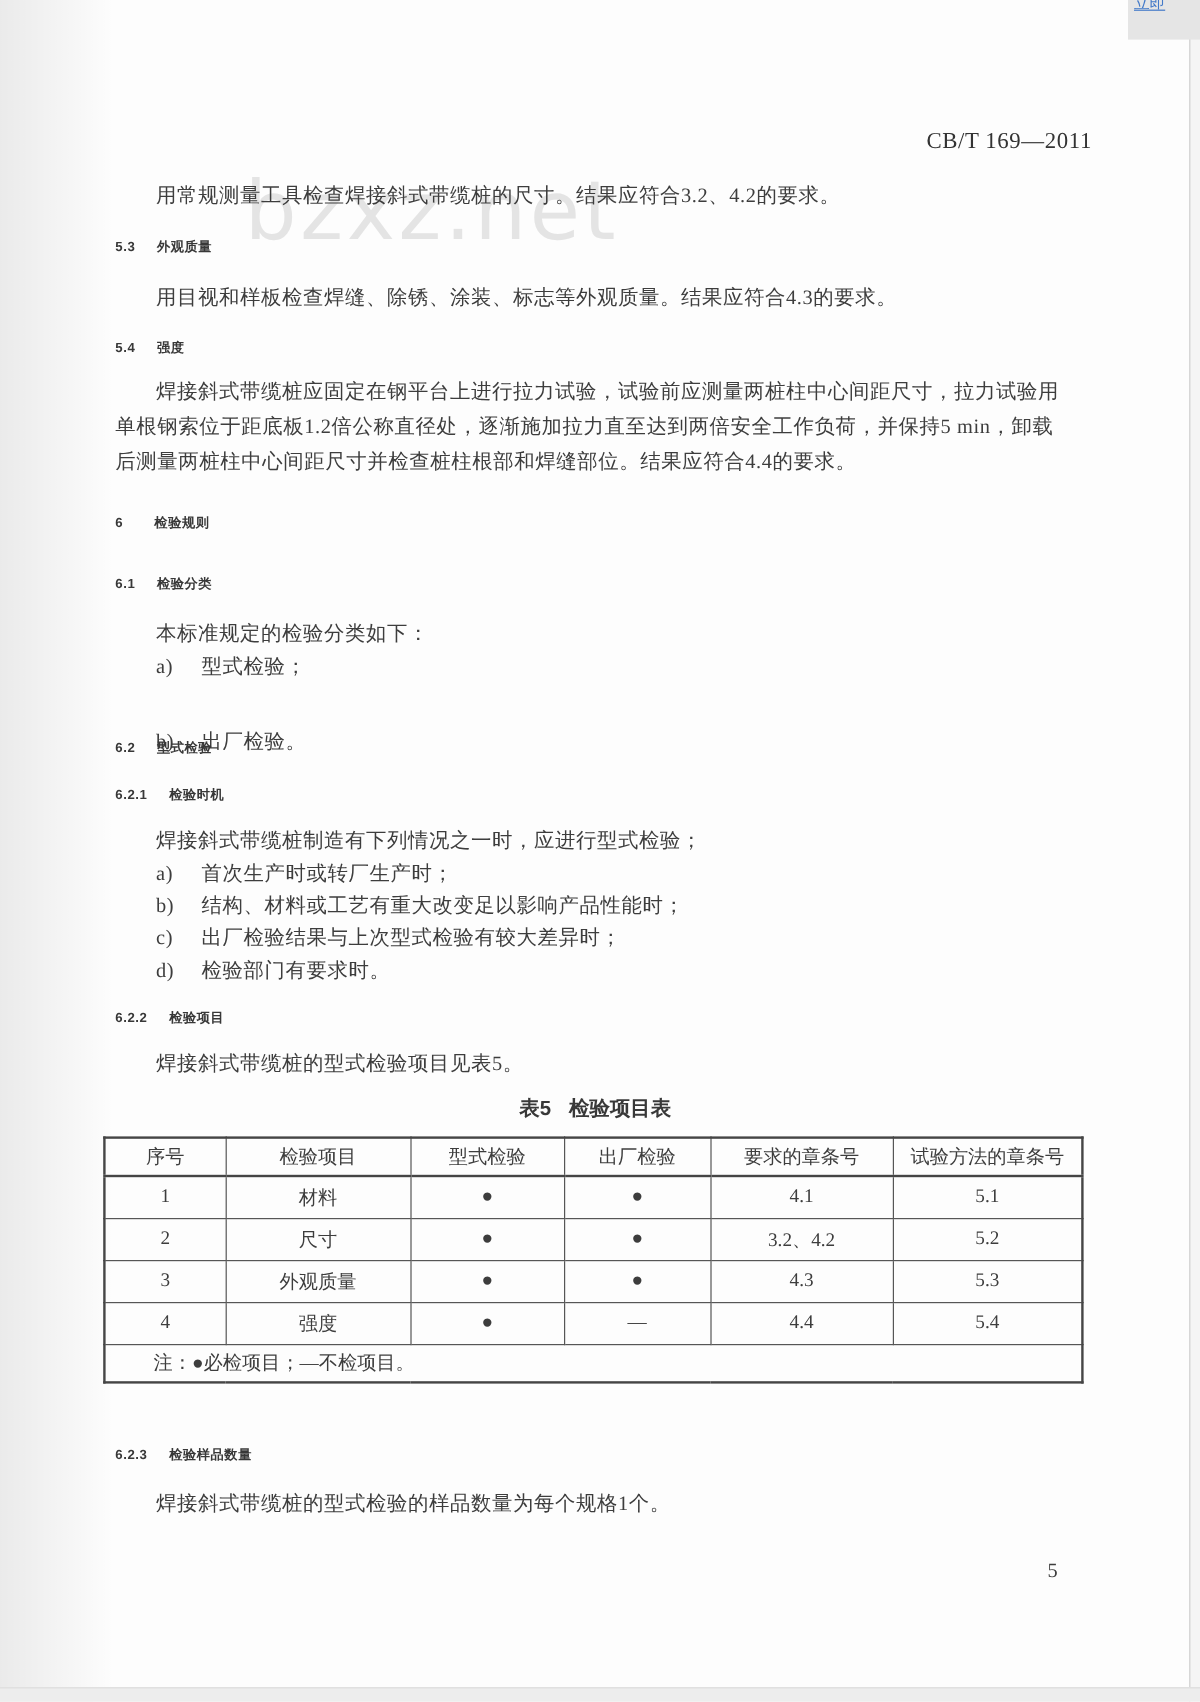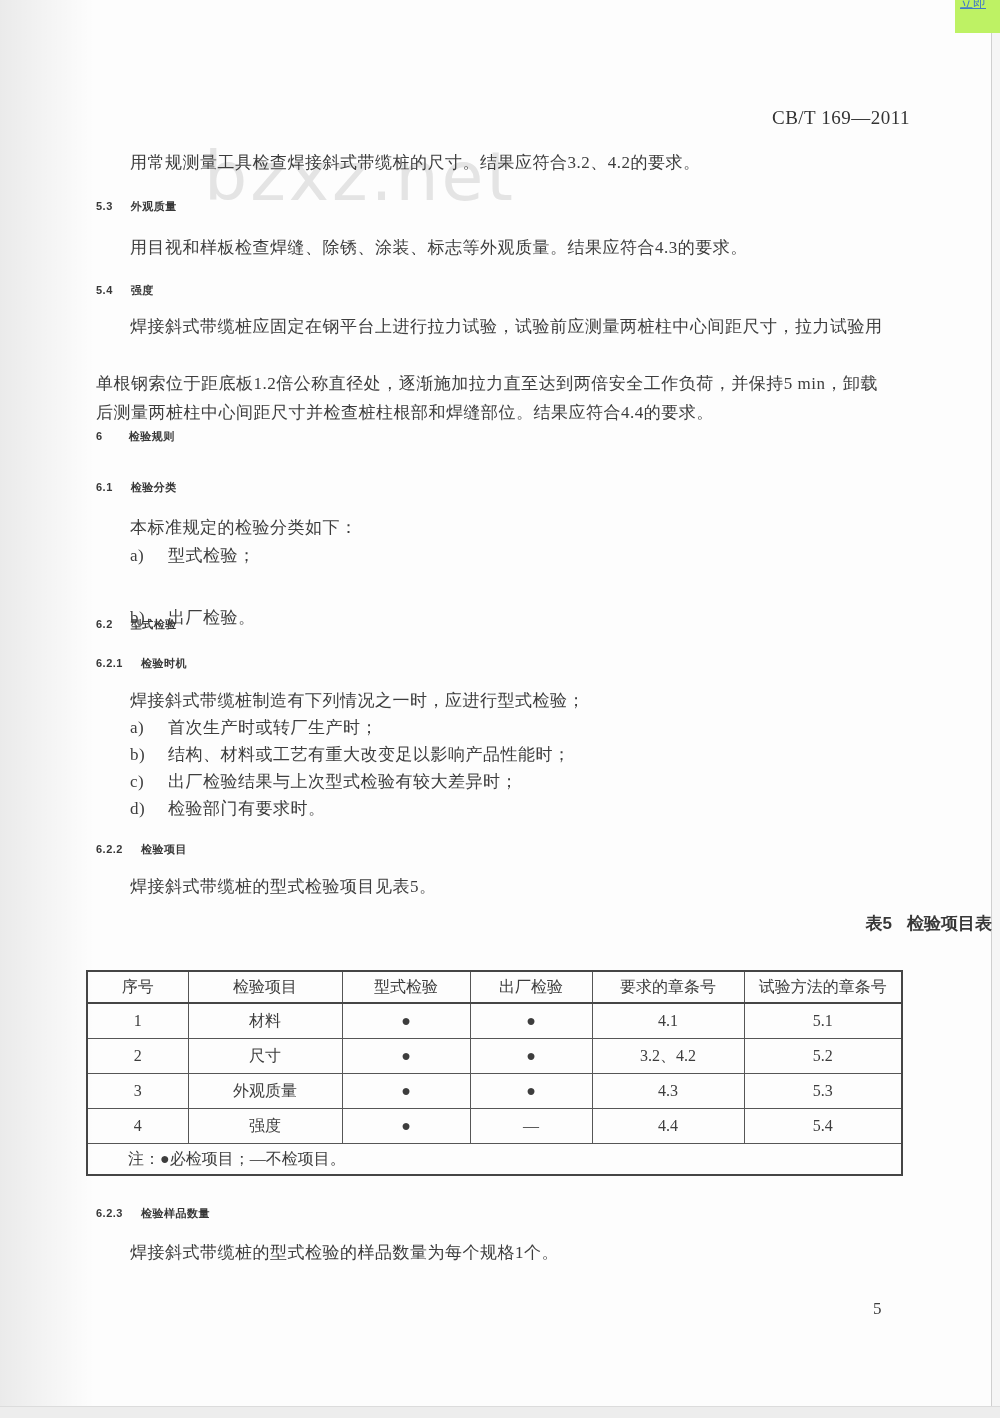--- a/index.html
+++ b/index.html
@@ -12,53 +12,53 @@
     color:#3d3d3d;
   }
   
   .edge-left{position:absolute;left:0;top:0;width:95px;height:100%;
     background:linear-gradient(to right, rgba(0,0,0,0.075), rgba(0,0,0,0));pointer-events:none;}
   .edge-right{position:absolute;left:991px;top:0;width:9px;height:100%;
     background:#f5f5f5;border-left:1px solid #cfcfcf;}
   .edge-bottom{position:absolute;left:0;top:1406px;width:100%;height:12px;
     background:#ededed;border-top:1px solid #dcdcdc;}
   
-  .corner-overlay{position:absolute;right:0;top:0;width:45px;height:33px;
-    background:#bef264;overflow:hidden;z-index:30;}
+  .corner-overlay{position:absolute;right:0;top:0;width:60px;height:33px;
+    background:#e5e5e5;overflow:hidden;z-index:30;}
   .corner-overlay a{position:absolute;left:5px;top:-6px;
     font-family:"Liberation Sans","DejaVu Sans",sans-serif;
     font-size:13px;color:#4279c9;text-decoration:underline;white-space:nowrap;}
   
   .watermark{position:absolute;left:204px;top:137px;
     font-family:"DejaVu Sans","Liberation Sans",sans-serif;
     font-weight:normal;font-size:68px;letter-spacing:3px;
     color:#e4e4e4;z-index:1;user-select:none;}
   
   .line{position:absolute;font-size:17px;line-height:22px;
     letter-spacing:0.5px;white-space:nowrap;z-index:5;}
-  .flush{left:96px;margin-top:28px;}
+  .flush{left:96px;}
   .indent{left:130px;}
   .heading{position:absolute;left:96px;font-size:11px;line-height:22px;
     font-family:"Liberation Sans","DejaVu Sans",sans-serif;
     font-weight:bold;letter-spacing:0.5px;white-space:nowrap;z-index:5;color:#383838;}
   .heading .hnum{margin-right:18px;}
   .heading .hnum.wide{margin-right:26px;}
   .li .marker{display:inline-block;width:38px;}
   .std-code{position:absolute;left:772px;top:107px;font-size:19px;
     letter-spacing:0.5px;color:#333;z-index:5;white-space:nowrap;}
-  .table-caption{position:absolute;left:0;top:912px;width:992px;text-align:right;
+  .table-caption{position:absolute;left:0;top:912px;width:992px;text-align:center;
     font-family:"Liberation Sans","DejaVu Sans",sans-serif;font-weight:bold;
     font-size:17px;color:#383838;z-index:5;}
   .table-caption .cap-label{margin-right:15px;}
   .page-number{position:absolute;left:873px;top:1299px;font-size:17px;color:#3d3d3d;z-index:5;}
   
   table.insp{position:absolute;left:86px;top:947px;width:815px;
     border-collapse:collapse;table-layout:fixed;z-index:5;
     font-size:16px;color:#3d3d3d;}
-  table.insp{border:2px solid #454545;margin-top:23px;}
+  table.insp{border:2px solid #454545;}
   table.insp th{height:30px;font-weight:normal;text-align:center;
     border:1px solid #565656;border-bottom:2px solid #454545;padding:0;}
   table.insp td{height:34px;text-align:center;border:1px solid #565656;padding:0;}
   table.insp td.note-cell{height:30px;text-align:left;padding-left:40px;
     border-top:1px solid #565656;font-size:16px;}
 </style>
 </head>
 <body>
 
 <div class="scan-page">

